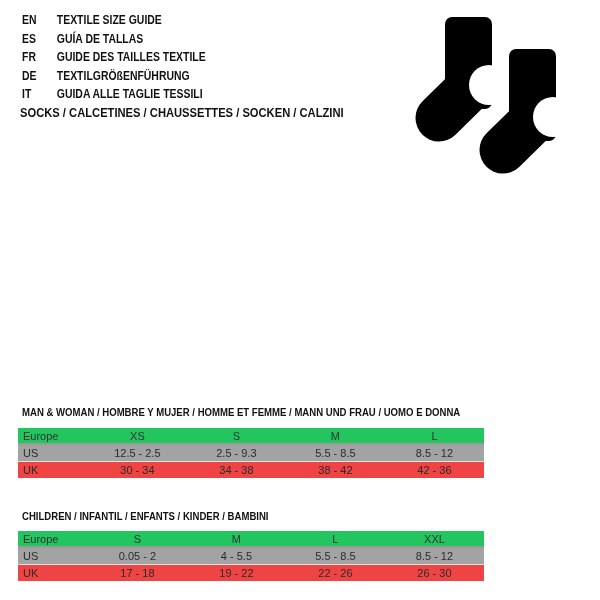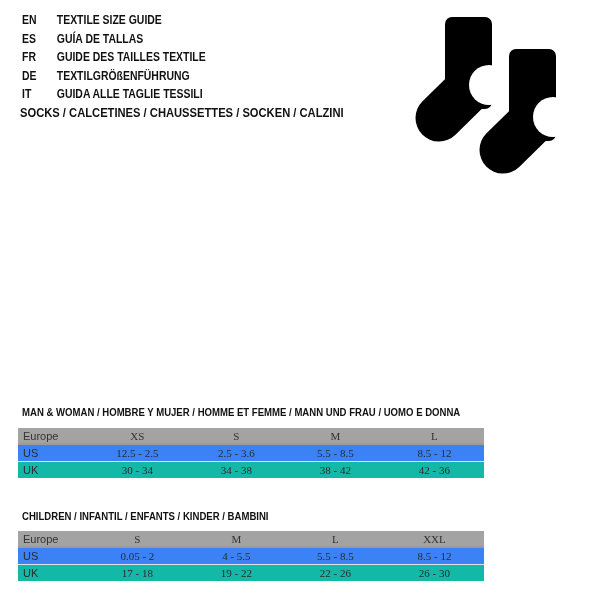--- a/index.html
+++ b/index.html
@@ -36,27 +36,27 @@
   .tbl-title.t1{top:405px;}
   .tbl-title.t2{top:509px;}
   .size-table{
     position:absolute;left:18px;width:466px;
     font-size:11px;color:#2b2b2b;
   }
   .size-table.t1{top:428px;}
   .size-table.t2{top:531px;}
   .trow{display:flex;align-items:center;height:16px;}
   .trow.thead{
-    height:15px;background:#a3a3a3;
+    height:15px;background:#22c55e;
     border-bottom:2px solid #9b9b9b;color:#333;
   }
-  .trow.r-us{background:#3b82f6;border-bottom:1px solid #e2e2e2;}
-  .trow.r-uk{background:#14b8a6;}
+  .trow.r-us{background:#a3a3a3;border-bottom:1px solid #e2e2e2;}
+  .trow.r-uk{background:#ef4444;}
   .cell-label{flex:0 0 15%;padding-left:5px;box-sizing:border-box;text-align:left;}
-  .cell-data{flex:0 0 21.25%;text-align:center;font-family:Liberation Serif, serif;}
+  .cell-data{flex:0 0 21.25%;text-align:center;}
 </style>
 </head>
 <body>
 
 <div class="lang-block">
   <div class="lang-row">
     <span class="lang-code">EN</span>
     <span>TEXTILE SIZE GUIDE</span>
   </div>
   <div class="lang-row">
@@ -97,21 +97,21 @@
   <div class="trow thead">
     <span class="cell-label">Europe</span>
     <span class="cell-data">XS</span>
     <span class="cell-data">S</span>
     <span class="cell-data">M</span>
     <span class="cell-data">L</span>
   </div>
   <div class="trow r-us">
     <span class="cell-label">US</span>
     <span class="cell-data">12.5 - 2.5</span>
-    <span class="cell-data">2.5 - 3.6</span>
+    <span class="cell-data">2.5 - 9.3</span>
     <span class="cell-data">5.5 - 8.5</span>
     <span class="cell-data">8.5 - 12</span>
   </div>
   <div class="trow r-uk">
     <span class="cell-label">UK</span>
     <span class="cell-data">30 - 34</span>
     <span class="cell-data">34 - 38</span>
     <span class="cell-data">38 - 42</span>
     <span class="cell-data">42 - 36</span>
   </div>

